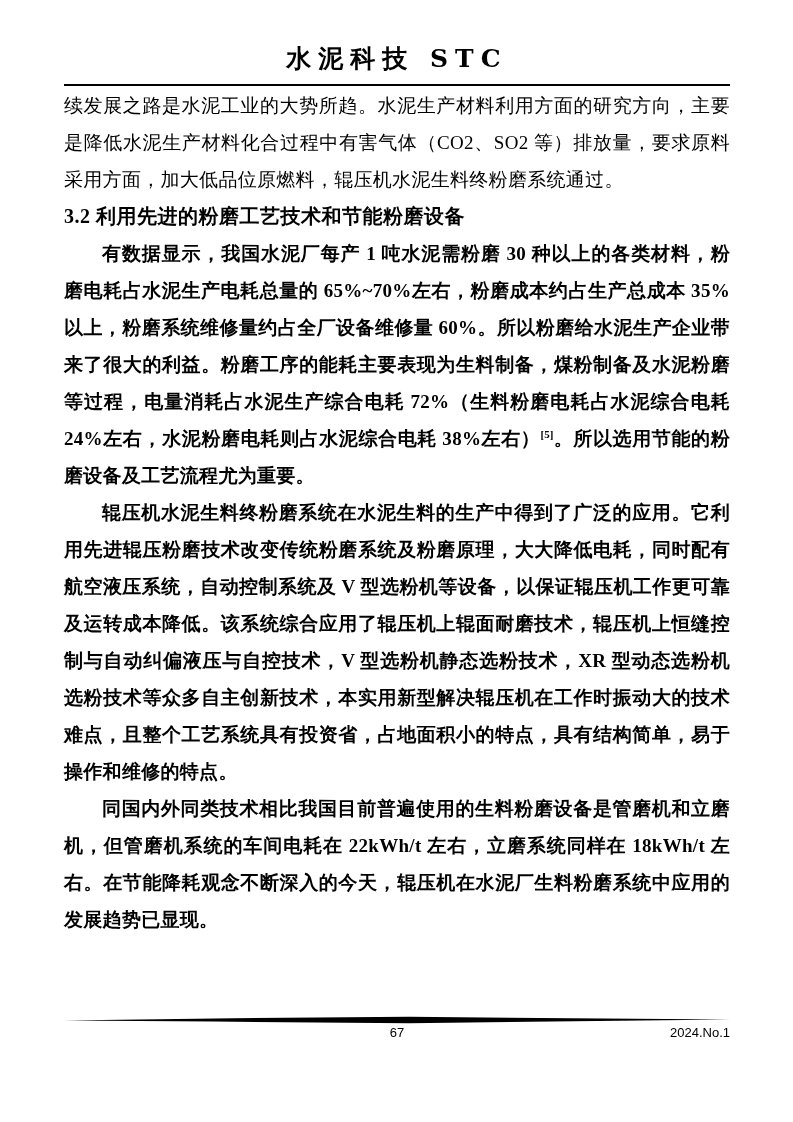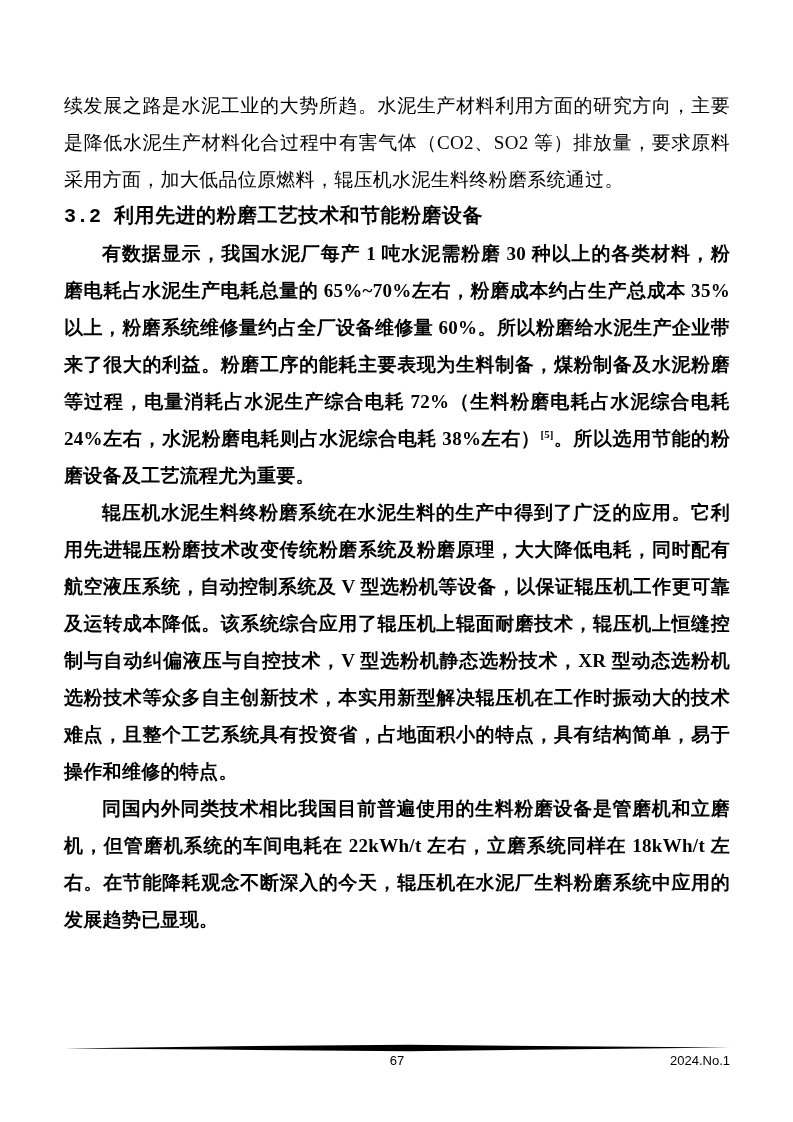--- a/index.html
+++ b/index.html
@@ -50,35 +50,35 @@
   }
   .para.indent {
     text-indent: 2em;
     font-weight: bold;
   }
   .section-heading {
     margin: 0;
     font-size: 20px;
     line-height: 37px;
     font-weight: 700;
-    font-family: Liberation Mono, monospace;
+    font-family: Liberation Serif, serif;
     letter-spacing: 0.5px;
     text-align: left;
   }
   .citation {
     font-size: 11px;
     line-height: 0;
     vertical-align: super;
     letter-spacing: 0;
   }
   .doc-footer {
     position: absolute;
     left: 64px;
     width: 666px;
-    top: 1044px;
+    top: 1016px;
   }
   .footer-rule {
     display: block;
     width: 100%;
     height: 8px;
   }
   .footer-row {
     position: relative;
     height: 20px;
     font-family: "Liberation Sans", "DejaVu Sans", sans-serif;
@@ -96,20 +96,24 @@
     position: absolute;
     right: 0;
     top: 1px;
   }
 </style>
 </head>
 <body>
 
 <div class="page">
 
+  <header class="doc-header">
+    <div class="journal-title">水泥科技 STC</div>
+    <div class="header-rule"></div>
+  </header>
 
   <main class="doc-body">
 
     <p class="para">续发展之路是水泥工业的大势所趋。水泥生产材料利用方面的研究方向，主要是降低水泥生产材料化合过程中有害气体（CO2、SO2 等）排放量，要求原料采用方面，加大低品位原燃料，辊压机水泥生料终粉磨系统通过。</p>
 
     <h2 class="section-heading">3.2 利用先进的粉磨工艺技术和节能粉磨设备</h2>
 
     <p class="para indent"><span>有数据显示，我国水泥厂每产 1 吨水泥需粉磨 30 种以上的各类材料，粉磨电耗占水泥生产电耗总量的 65%~70%左右，粉磨成本约占生产总成本 35%以上，粉磨系统维修量约占全厂设备维修量 60%。所以粉磨给水泥生产企业带来了很大的利益。粉磨工序的能耗主要表现为生料制备，煤粉制备及水泥粉磨等过程，电量消耗占水泥生产综合电耗 72%（生料粉磨电耗占水泥综合电耗 24%左右，水泥粉磨电耗则占水泥综合电耗 38%左右）</span><sup class="citation">[5]</sup><span>。所以选用节能的粉磨设备及工艺流程尤为重要。</span></p>
 
     <p class="para indent">辊压机水泥生料终粉磨系统在水泥生料的生产中得到了广泛的应用。它利用先进辊压粉磨技术改变传统粉磨系统及粉磨原理，大大降低电耗，同时配有航空液压系统，自动控制系统及 V 型选粉机等设备，以保证辊压机工作更可靠及运转成本降低。该系统综合应用了辊压机上辊面耐磨技术，辊压机上恒缝控制与自动纠偏液压与自控技术，V 型选粉机静态选粉技术，XR 型动态选粉机选粉技术等众多自主创新技术，本实用新型解决辊压机在工作时振动大的技术难点，且整个工艺系统具有投资省，占地面积小的特点，具有结构简单，易于操作和维修的特点。</p>

